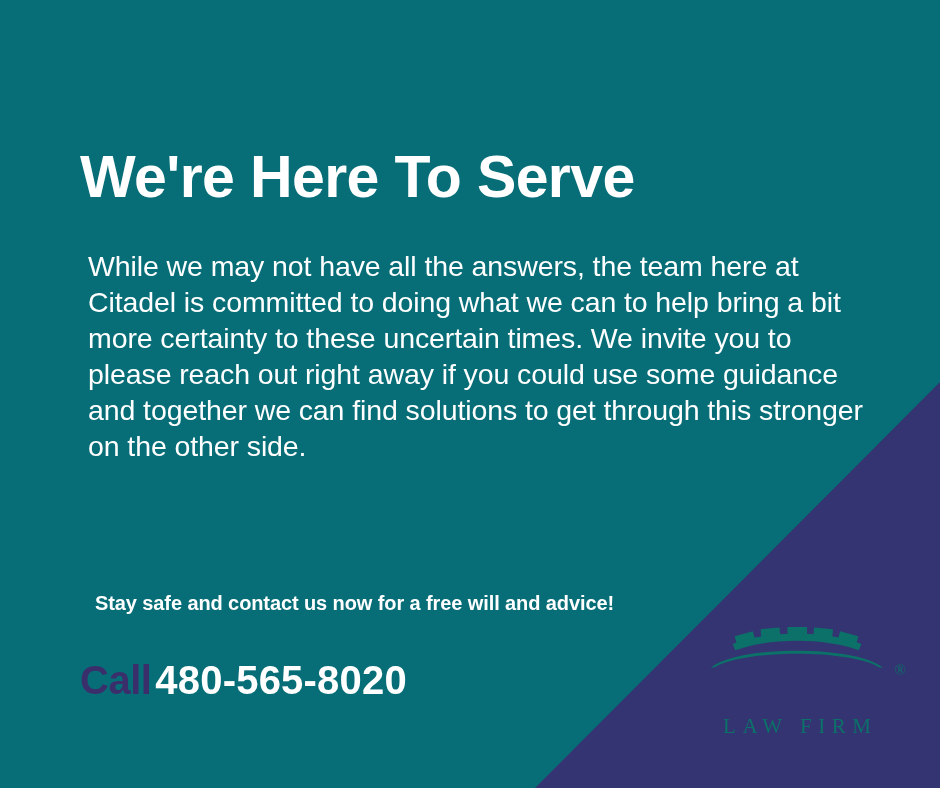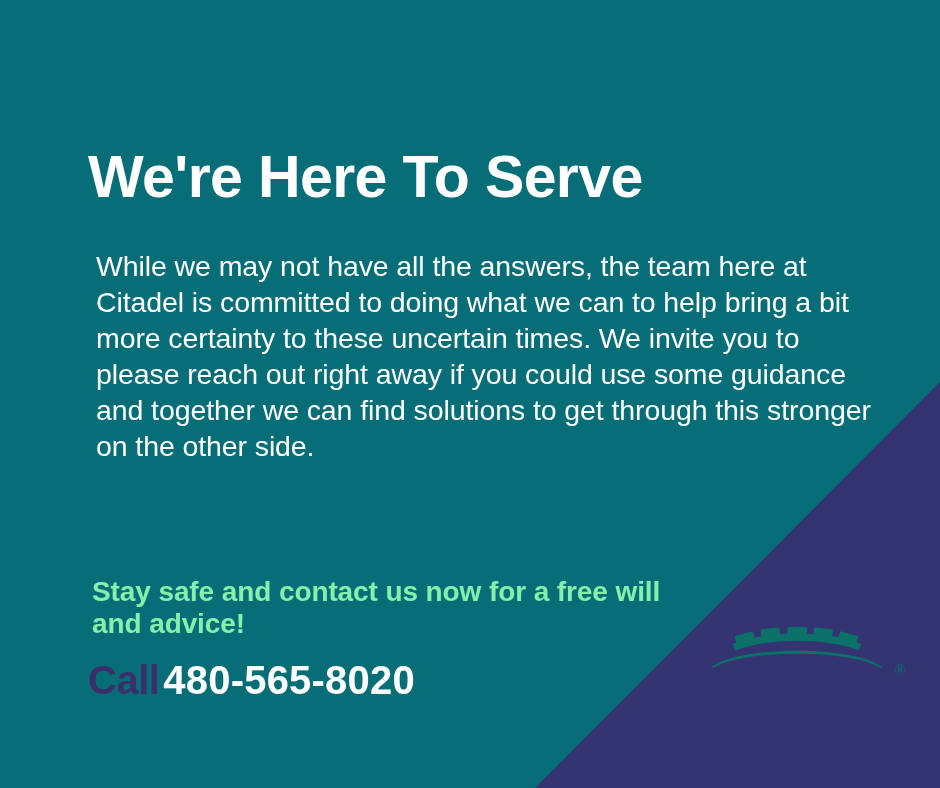--- a/index.html
+++ b/index.html
@@ -24,21 +24,21 @@
   .wedge {
     position: absolute;
     inset: 0;
     background: #333471;
     clip-path: polygon(940px 382px, 940px 788px, 535px 788px);
     -webkit-clip-path: polygon(940px 382px, 940px 788px, 535px 788px);
   }
 
   .content {
     position: absolute;
-    left: 88px;
+    left: 80px;
     top: 0;
     width: 790px;
     height: 588px;
   }
 
   .headline {
     position: absolute;
     left: 0;
     top: 147px;
     margin: 0;
@@ -61,26 +61,26 @@
     font-weight: normal;
     letter-spacing: -0.1px;
     color: #ffffff;
   }
 
   .cta-line {
     position: absolute;
     left: 0;
     top: 572px;
     width: 600px;
-    margin: 4px;
-    font-size: 28px;
+    margin: 15px;
+    font-size: 20px;
     line-height: 32px;
     font-weight: bold;
     letter-spacing: -0.1px;
-    color: #86efac;
+    color: #ffffff;
   }
 
   .phone-row {
     position: absolute;
     left: 0;
     top: 658px;
     display: flex;
     align-items: baseline;
     gap: 4px;
     white-space: nowrap;
@@ -188,16 +188,17 @@
           <path d="M24.6 20.0 C60 6.0 118 6.0 153.4 20.0 L150.6 26.3 C117 13.6 61 13.6 27.4 26.3 Z"></path>
 
           <path d="M3.0 43.6 C30 21.0 148 21.0 175.0 43.6 L171.6 43.6 C143 25.2 35 25.2 6.4 43.6 Z"></path>
         </g>
       </svg>
     </span>
 
 
     <span class="logo-reg">®</span>
 
+    <span class="logo-tagline">LAW FIRM</span>
 
   </div>
 
 </div>
 
 </body></html>

